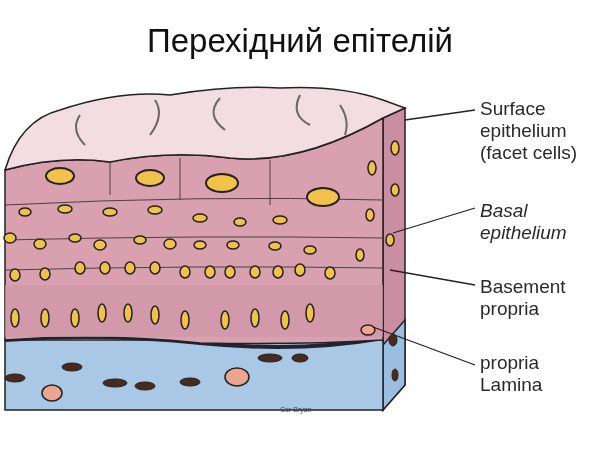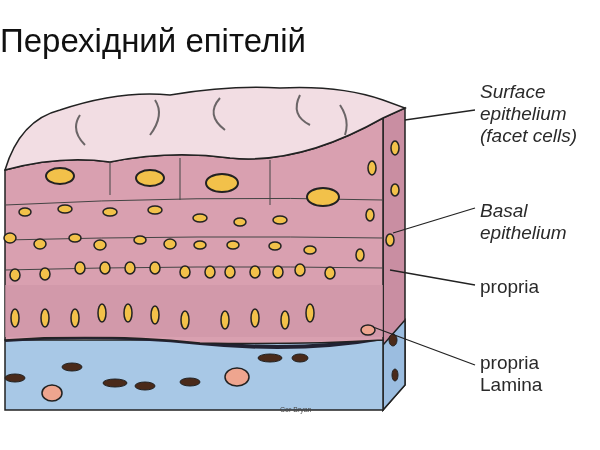--- a/index.html
+++ b/index.html
@@ -1,17 +1,17 @@
 <!DOCTYPE html>
 <html><head>
 <meta charset="utf-8">
 <style>
   html,body{margin:0;padding:0;background:#fff;}
   body{width:600px;height:450px;position:relative;overflow:hidden;font-family:"Liberation Sans",sans-serif;}
-  .title{position:absolute;left:0;top:22px;width:600px;font-size:33px;color:#111;}
+  .title{position:absolute;left:0;top:22px;width:600px;text-align:center;font-size:33px;color:#111;}
   .fig{position:absolute;left:0;top:0;}
   .label{position:absolute;left:480px;font-size:19px;line-height:22px;color:#2a2a2a;}
 </style>
 </head>
 <body>
 
 <div class="title">Перехідний епітелій</div>
 
 <svg class="fig" width="600" height="450" viewBox="0 0 600 450">
 
@@ -122,28 +122,29 @@
   <text x="280" y="412" font-size="7" fill="#444" font-family="Liberation Sans, sans-serif">Cor Bryan</text>
 
   <g stroke="#222" stroke-width="1.3">
     <line x1="405" y1="120" x2="475" y2="110"></line>
     <line x1="393" y1="233" x2="475" y2="208"></line>
     <line x1="390" y1="270" x2="475" y2="285"></line>
     <line x1="373" y1="327" x2="475" y2="365"></line>
   </g>
 </svg>
 
-<div class="label" style="top:81px;font-style:italic;">
+<div class="label" style="top:98px;">
   <div>Surface</div>
     <div>epithelium</div>
     <div>(facet cells)</div>
 </div>
 <div class="label" style="top:200px;font-style:italic;">
   <div>Basal</div>
     <div>epithelium</div>
 </div>
 <div class="label" style="top:276px;">
+  <div>Basement</div>
     <div>propria</div>
 </div>
 <div class="label" style="top:352px;">
   <div>propria</div>
     <div>Lamina</div>
 </div>
 
 </body></html>

